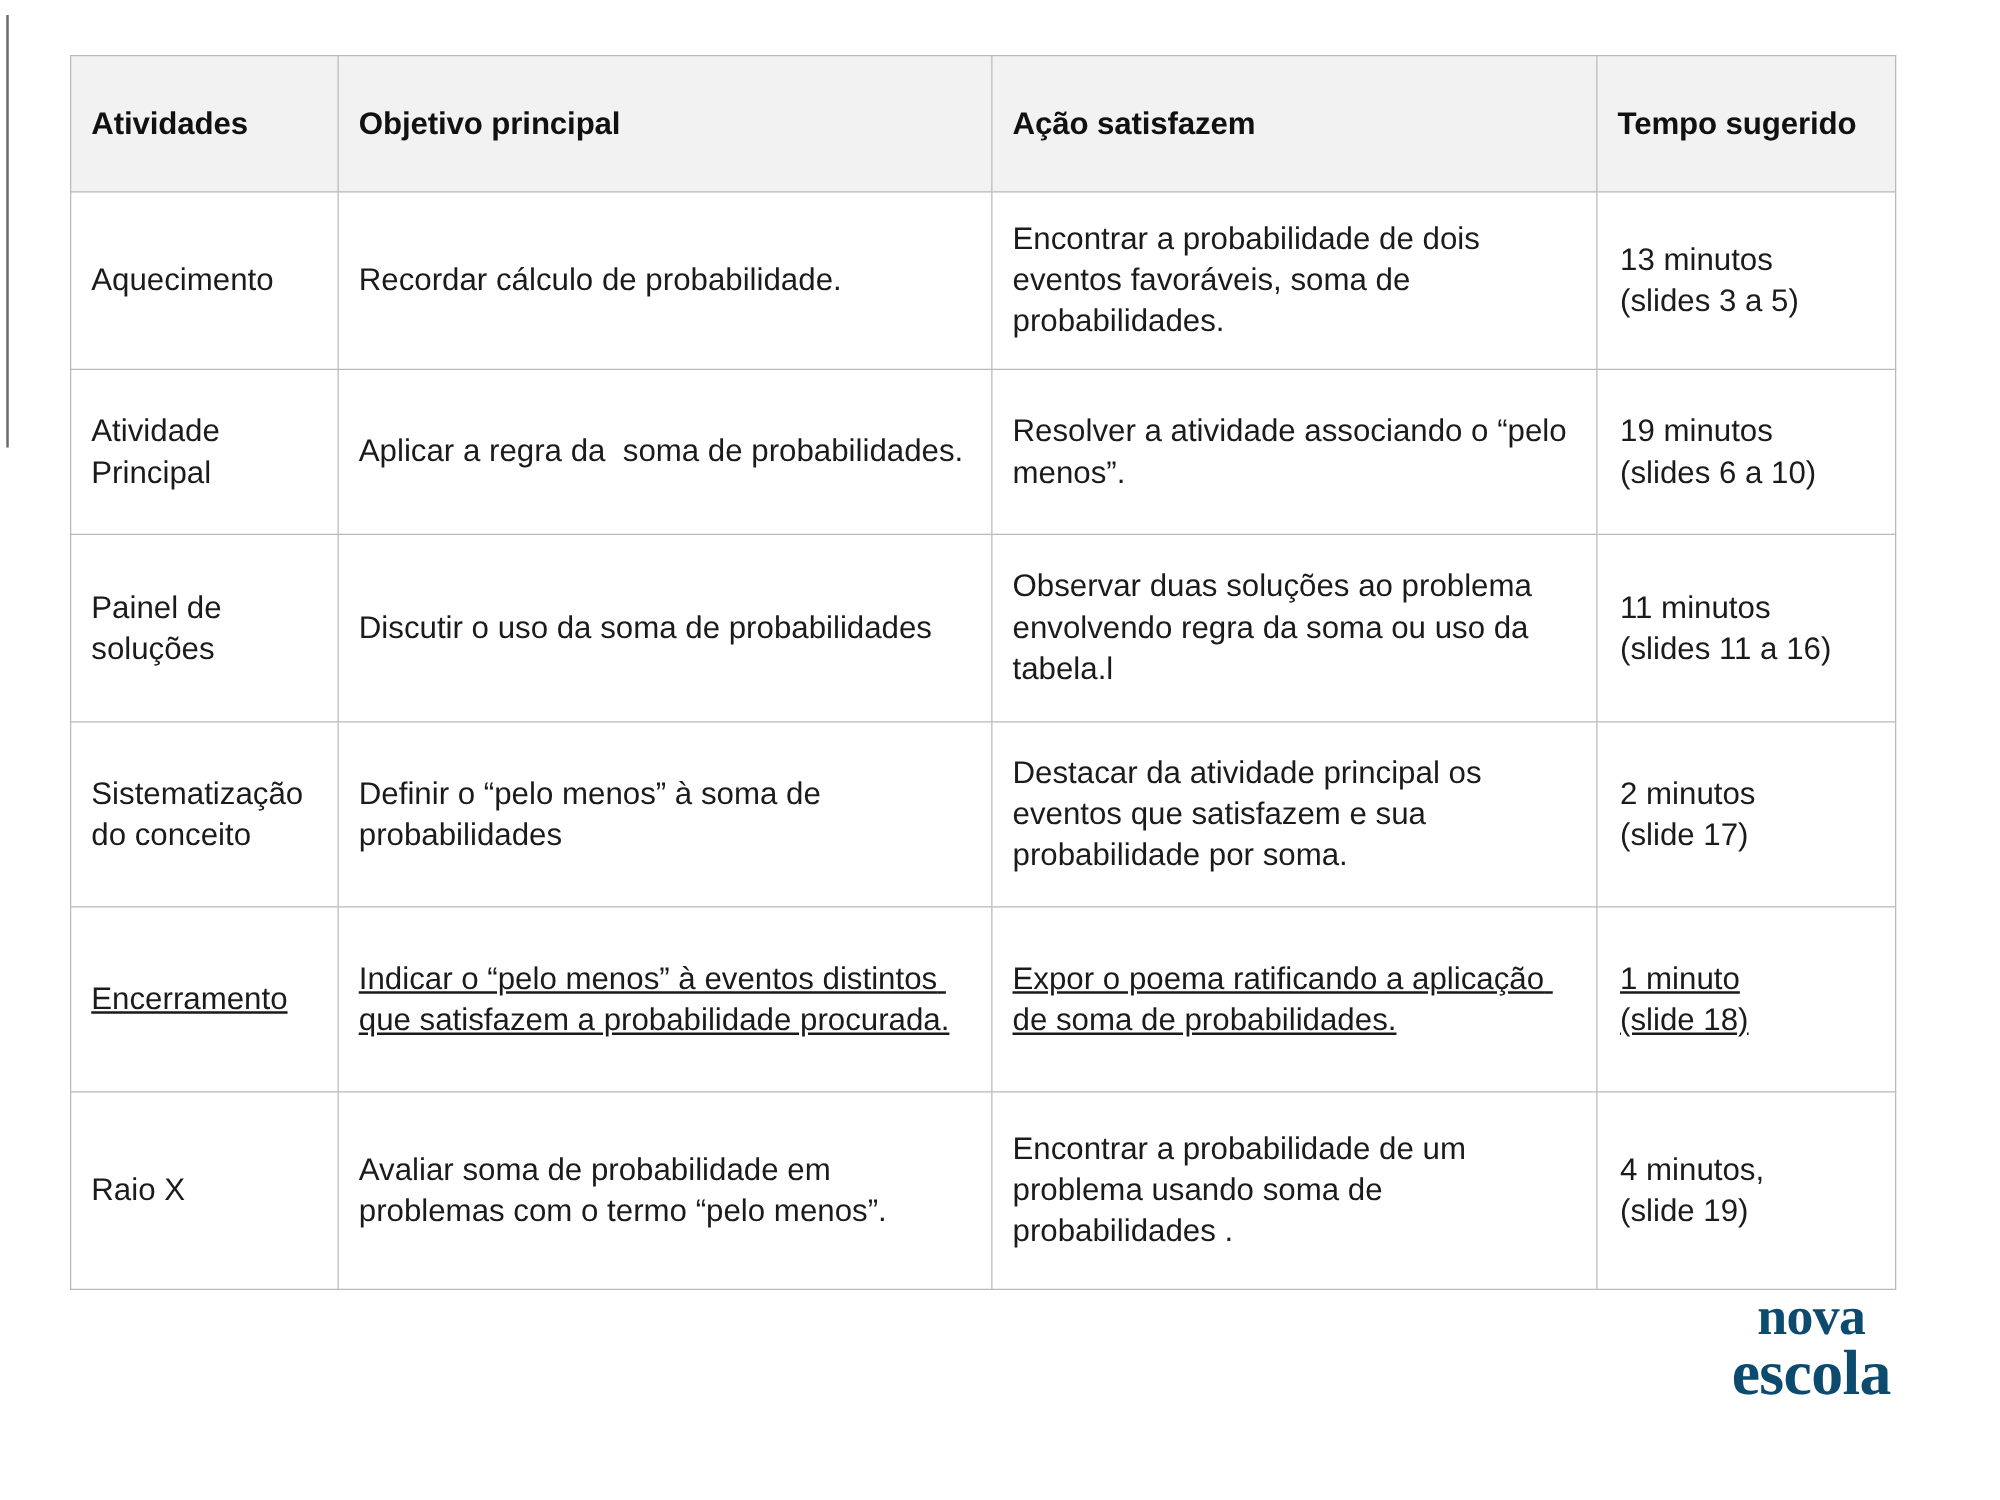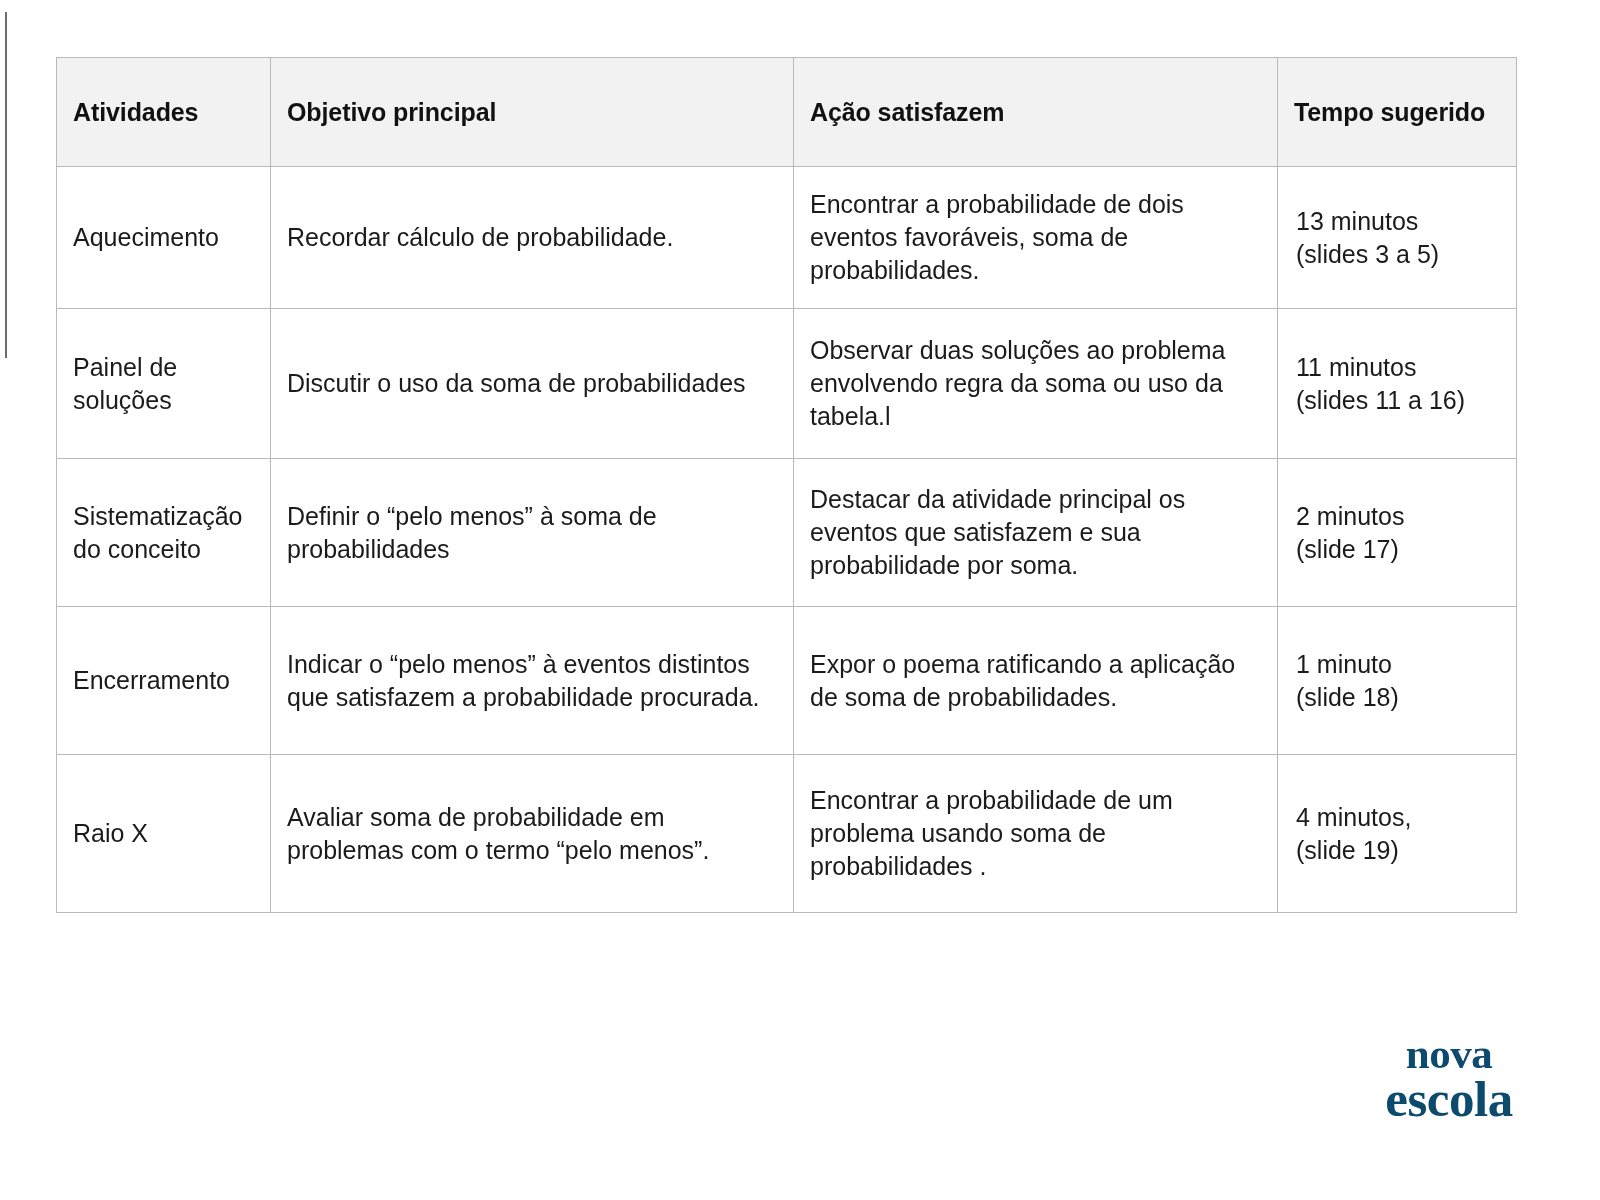--- a/index.html
+++ b/index.html
@@ -22,21 +22,21 @@
     left: 5px;
     top: 12px;
     width: 2px;
     height: 346px;
     background: #6b6b70;
   }
 
   #plan-table {
     position: absolute;
     left: 56px;
-    top: 57px;
+    top: 44px;
     width: 1460px;
     border-collapse: collapse;
     table-layout: fixed;
   }
 
   #plan-table col.c-atividades { width: 214px; }
   #plan-table col.c-objetivo   { width: 523px; }
   #plan-table col.c-acao       { width: 484px; }
   #plan-table col.c-tempo      { width: 239px; }
 
@@ -62,21 +62,21 @@
     font-weight: normal;
     color: #1b1b1b;
     line-height: 1.32;
     padding: 10px 16px;
   }
 
   #plan-table tbody tr { height: 132px; }
   #plan-table tbody tr.r-1 { height: 142px; }
   #plan-table tbody tr.r-3 { height: 150px; }
   #plan-table tbody tr.r-4 { height: 148px; margin-left: 12px; }
-  #plan-table tbody tr.r-5 { height: 148px; }
+  #plan-table tbody tr.r-5 { height: 148px; text-decoration: underline; }
   #plan-table tbody tr.r-6 { height: 158px; }
 
   #plan-table td.cell-atividade { }
   #plan-table td.cell-tempo     { padding-left: 18px; }
 
   .cell-text { white-space: pre-wrap; }
 
   #brand-logo {
     position: absolute;
     left: 1379px;
@@ -113,20 +113,28 @@
     </tr>
   </thead>
   <tbody>
     <tr class="r-1">
       <td class="cell-atividade"><span class="cell-text">Aquecimento</span></td>
       <td class="cell-objetivo"><span class="cell-text">Recordar cálculo de probabilidade.</span></td>
       <td class="cell-acao"><span class="cell-text">Encontrar a probabilidade de dois eventos favoráveis, soma de probabilidades.</span></td>
       <td class="cell-tempo"><span class="cell-text">13 minutos
 (slides 3 a 5)</span></td>
     </tr>
+    <tr class="r-2">
+      <td class="cell-atividade"><span class="cell-text">Atividade
+Principal</span></td>
+      <td class="cell-objetivo"><span class="cell-text">Aplicar a regra da  soma de probabilidades.</span></td>
+      <td class="cell-acao"><span class="cell-text">Resolver a atividade associando o “pelo menos”.</span></td>
+      <td class="cell-tempo"><span class="cell-text">19 minutos
+(slides 6 a 10)</span></td>
+    </tr>
     <tr class="r-3">
       <td class="cell-atividade"><span class="cell-text">Painel de
 soluções</span></td>
       <td class="cell-objetivo"><span class="cell-text">Discutir o uso da soma de probabilidades</span></td>
       <td class="cell-acao"><span class="cell-text">Observar duas soluções ao problema envolvendo regra da soma ou uso da tabela.l</span></td>
       <td class="cell-tempo"><span class="cell-text">11 minutos
 (slides 11 a 16)</span></td>
     </tr>
     <tr class="r-4">
       <td class="cell-atividade"><span class="cell-text">Sistematização

